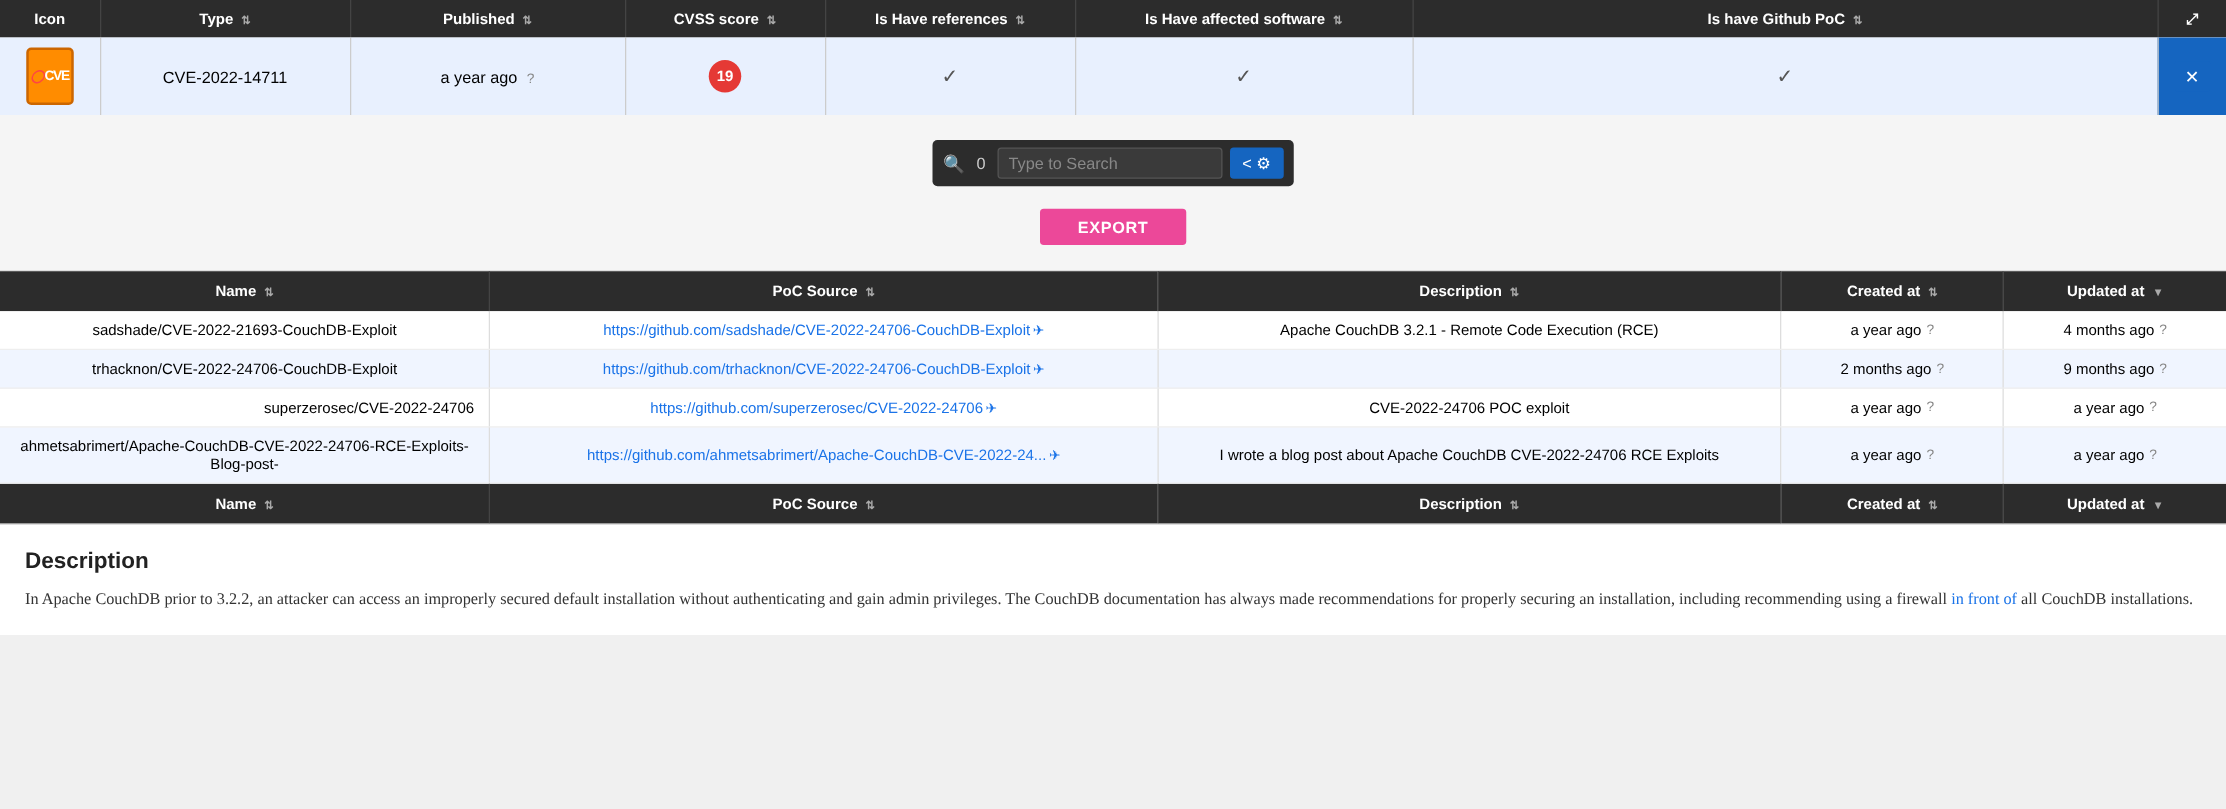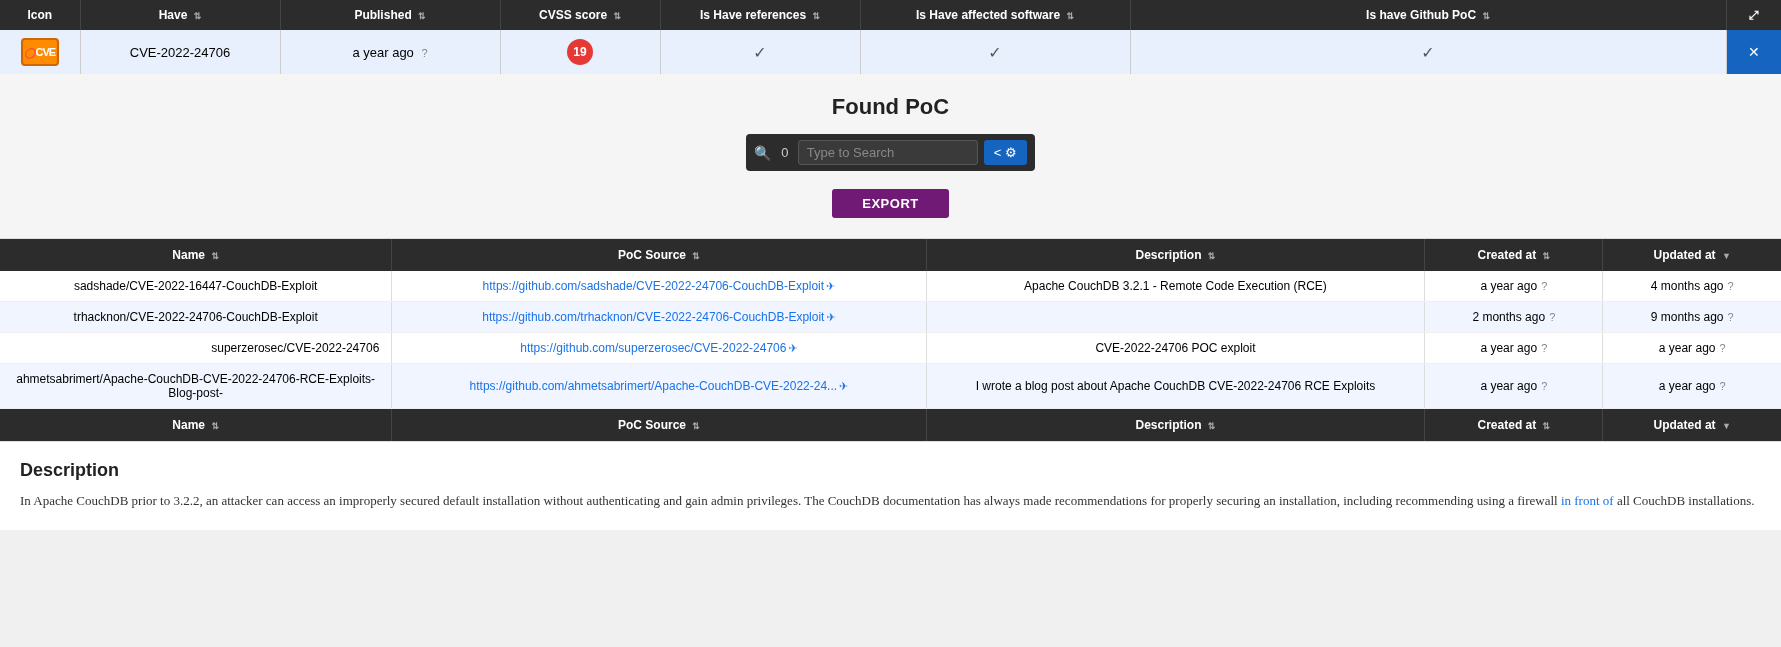--- a/index.html
+++ b/index.html
@@ -36,21 +36,21 @@
       padding: 8px 10px;
       border-right: 1px solid #ccc;
       text-align: center;
       vertical-align: middle;
       font-size: 13px;
     }
     .data-row td:last-child { border-right: none; background: #1565c0; }
 
     .icon-cell { display: flex; align-items: center; justify-content: center; }
     .cve-icon {
-      width: 38px; height: 28px;
+      width: 38px; height: 46px;
       background: #ff8c00;
       border-radius: 4px;
       display: flex; align-items: center; justify-content: center;
       font-weight: bold; font-size: 11px; color: #fff;
       border: 2px solid #cc6600;
     }
 
     .cvss-badge {
       display: inline-flex; align-items: center; justify-content: center;
       width: 26px; height: 26px;
@@ -117,21 +117,21 @@
     .filter-btn {
       background: #1565c0;
       border: none;
       color: #fff;
       border-radius: 3px;
       padding: 5px 10px;
       cursor: pointer;
       font-size: 13px;
     }
     .export-btn {
-      background: #701a75;
+      background: #ec4899;
       border: none;
       color: #fff;
       border-radius: 3px;
       padding: 7px 30px;
       cursor: pointer;
       font-size: 13px;
       font-weight: bold;
       letter-spacing: 0.5px;
       display: block;
       margin: 0 auto;
@@ -227,21 +227,21 @@
     <col class="col-affected">
     <col class="col-github">
     <col class="col-expand">
   </colgroup>
   <thead>
     <tr>
       <th>
         <span>Icon</span>
       </th>
       <th>
-        <span>Have</span>
+        <span>Type</span>
         <span class="sort-icon">⇅</span>
       </th>
       <th>
         <span>Published</span>
         <span class="sort-icon">⇅</span>
       </th>
       <th>
         <span>CVSS score</span>
         <span class="sort-icon">⇅</span>
       </th>
@@ -278,21 +278,21 @@
   <tbody>
     <tr>
       <td>
         <div class="icon-cell">
           <div class="cve-icon">
             <span><span style="font-size:10px;font-style:italic;color:#ff4444;">◯</span><span style="font-size:11px;font-weight:900;letter-spacing:-1px;">CVE</span></span>
           </div>
         </div>
       </td>
       <td>
-        <span>CVE-2022-24706</span>
+        <span>CVE-2022-14711</span>
       </td>
       <td>
         <span>a year ago</span>
         <span style="color:#888;font-size:11px;margin-left:4px;">?</span>
       </td>
       <td>
         <span class="cvss-badge">19</span>
       </td>
       <td>
         <span class="check-icon">✓</span>
@@ -304,21 +304,20 @@
         <span class="check-icon">✓</span>
       </td>
       <td style="padding:0;">
         <button class="expand-btn">✕</button>
       </td>
     </tr>
   </tbody>
 </table>
 
 <div class="found-poc-section">
-  <div class="found-poc-title">Found PoC</div>
   <div style="display:flex;flex-direction:column;align-items:center;gap:8px;">
     <div class="search-bar-container">
       <span class="search-icon-wrap">🔍</span>
       <span class="search-count">0</span>
       <input type="text" class="search-input" placeholder="Type to Search" style="">
       <button class="filter-btn">
         <span>&lt; ⚙</span>
       </button>
     </div>
     <button class="export-btn">EXPORT</button>
@@ -346,21 +345,21 @@
       </th>
       <th style="width:10%;">
         <span>Updated at</span>
         <span class="sort-icon">▼</span>
       </th>
     </tr>
   </thead>
   <tbody id="poc-tbody">
 
   <tr>
-        <td style="text-align: center;">sadshade/CVE-2022-16447-CouchDB-Exploit</td>
+        <td style="text-align: center;">sadshade/CVE-2022-21693-CouchDB-Exploit</td>
         <td><a class="poc-link" href="#">https://github.com/sadshade/CVE-2022-24706-CouchDB-Exploit</a><span class="ext-icon">✈</span></td>
         <td>Apache CouchDB 3.2.1 - Remote Code Execution (RCE)</td>
         <td>
           <div class="time-help">
             <span>a year ago</span>
             <span class="help-icon">?</span>
           </div>
         </td>
         <td>
           <div class="time-help">

